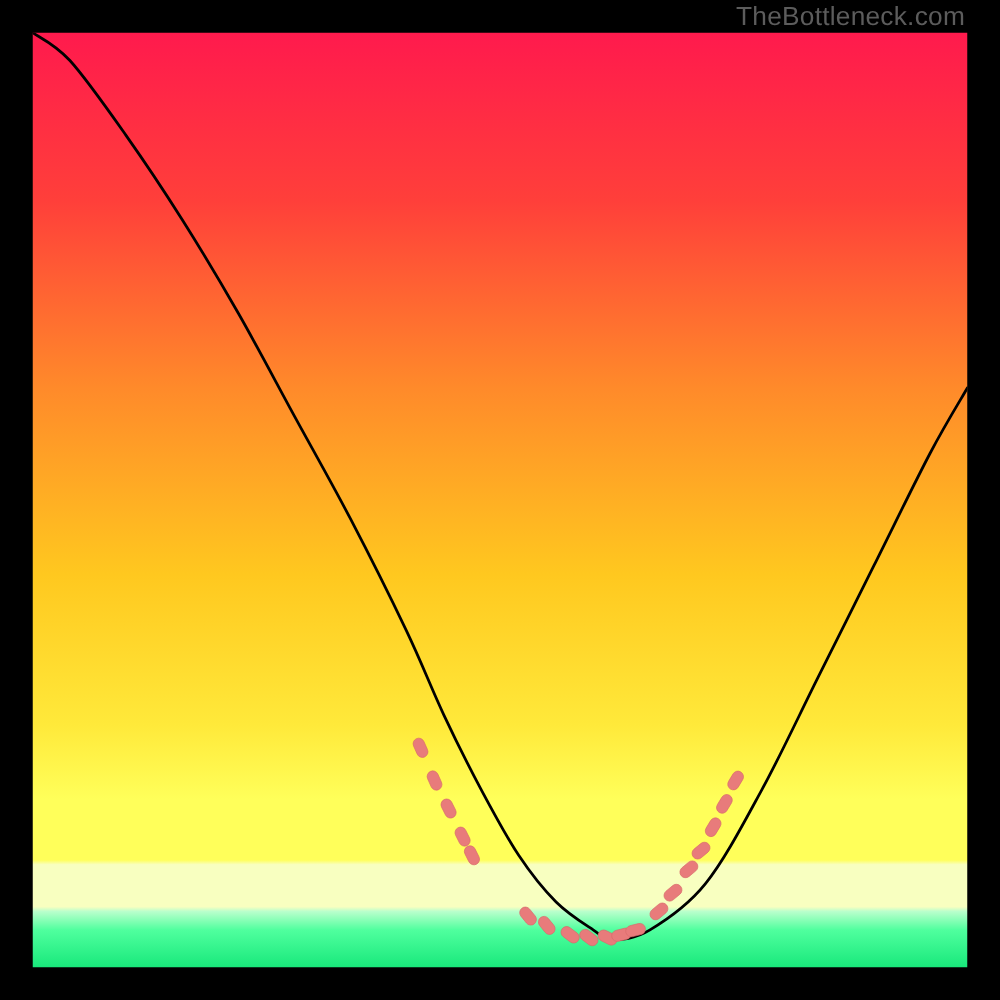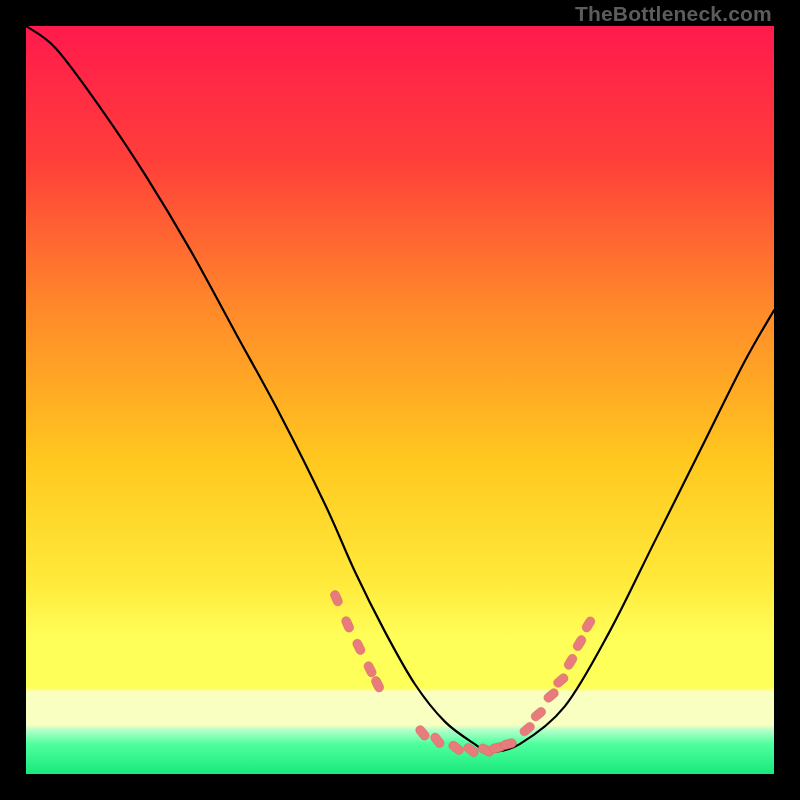--- a/index.html
+++ b/index.html
@@ -25,21 +25,21 @@
     top: 0;
     width: 748px;
     height: 748px;
   }
   .watermark {
     position: absolute;
     top: 2px;
     right: 28px;
     color: #5c5c5c;
     font-size: 21px;
-    font-weight: 700;
+    font-weight: 400;
     letter-spacing: 0.2px;
     user-select: none;
     margin-left: 16px;
   }
   svg { display: block; }
 </style>
 </head>
 <body>
 
 <div class="frame">

